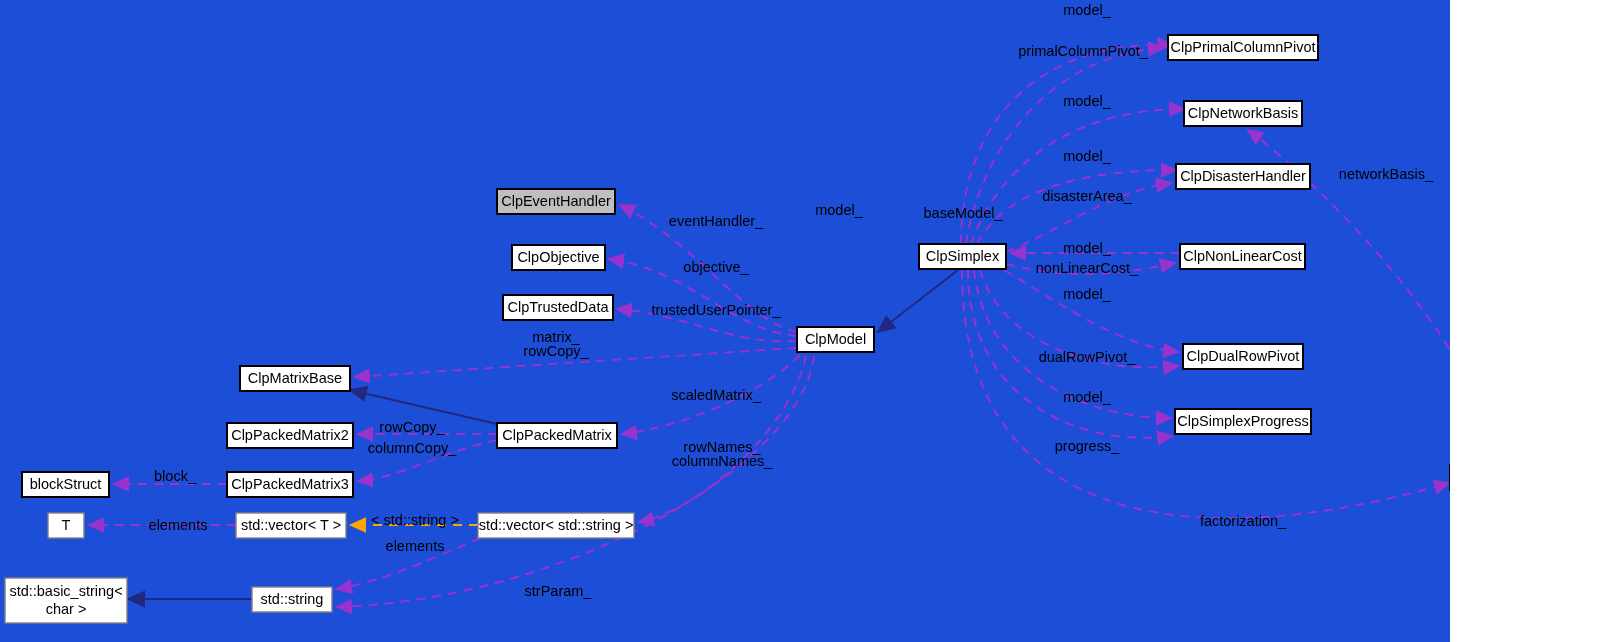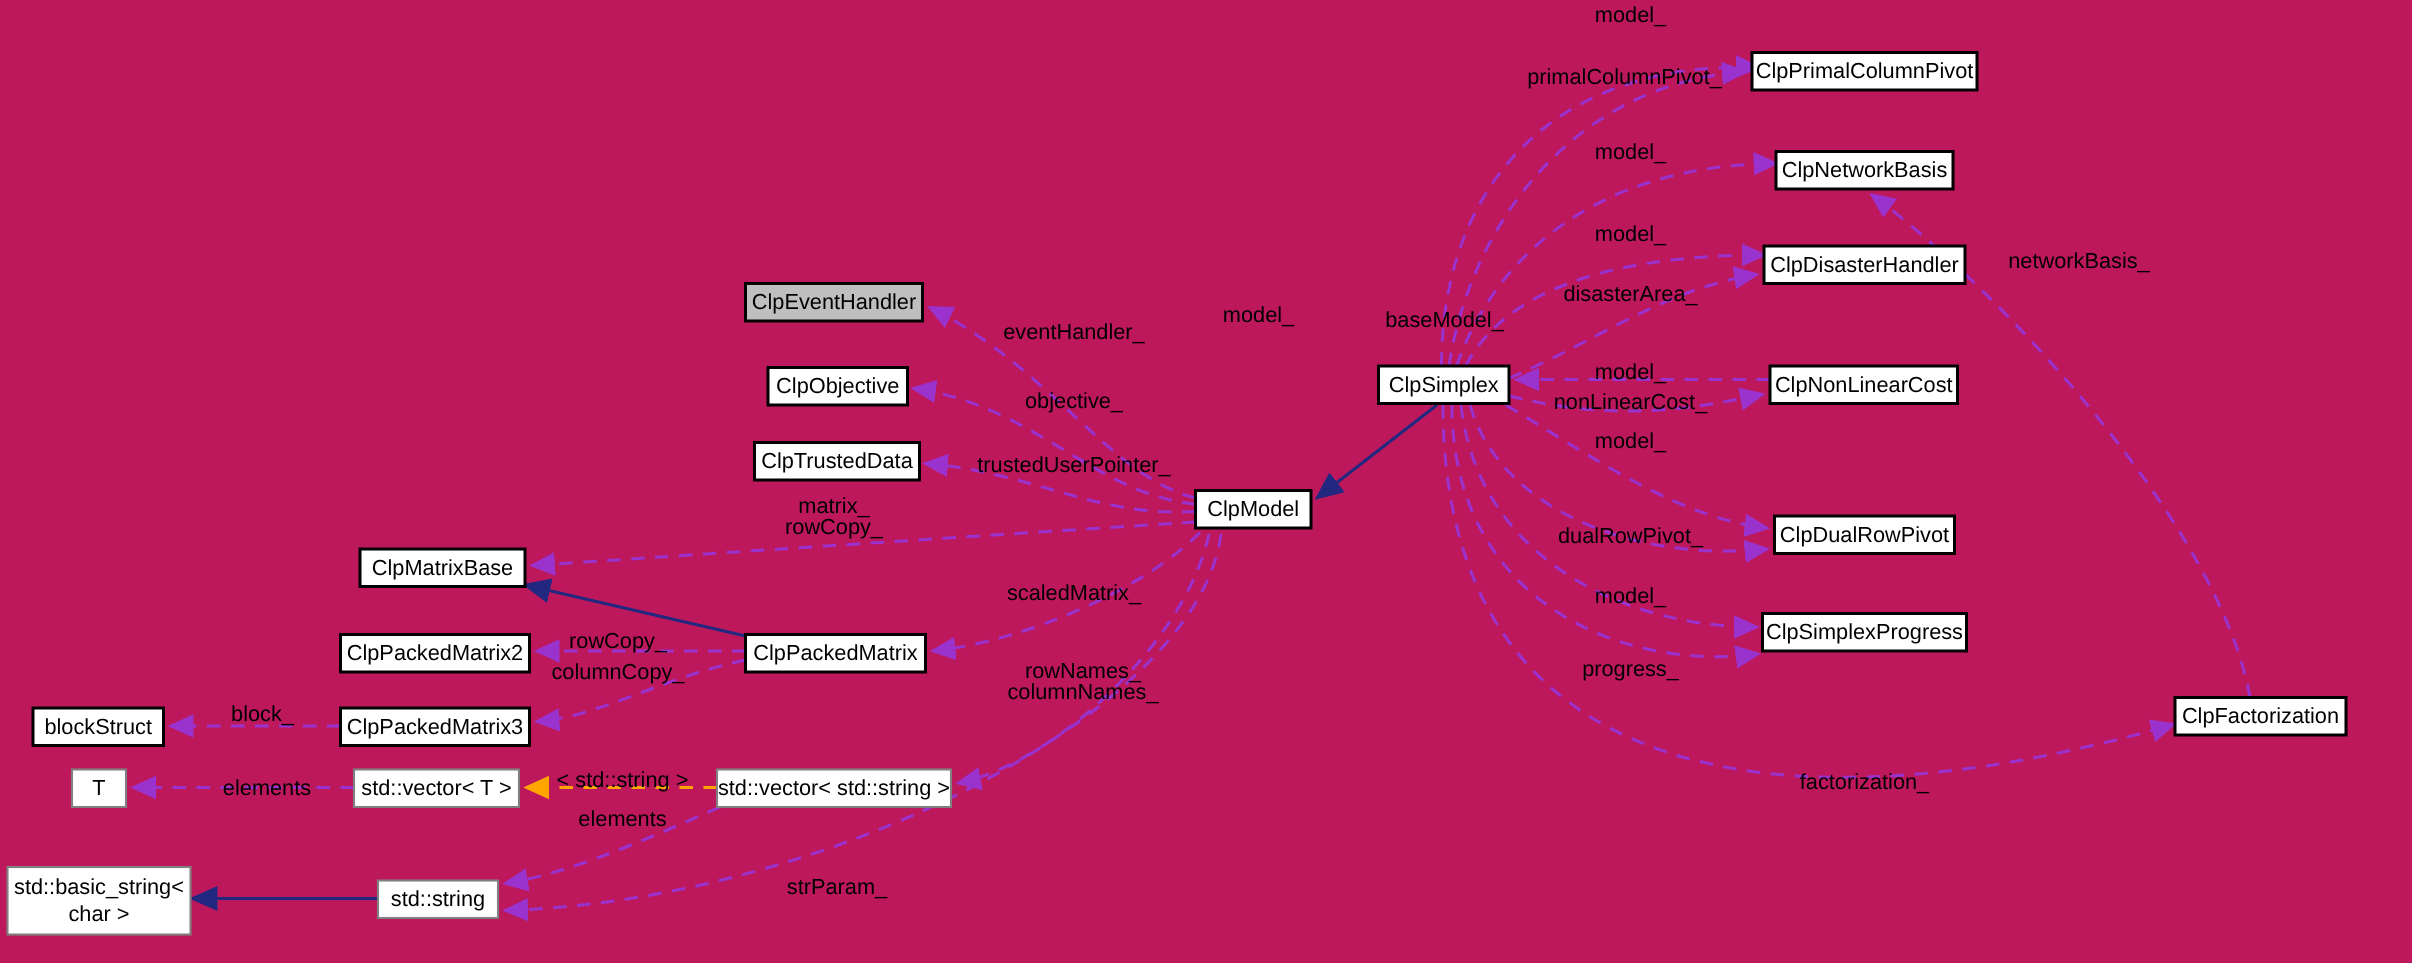--- a/index.html
+++ b/index.html
@@ -5,23 +5,23 @@
   html, body {
     margin: 0;
     padding: 0;
     background: #ffffff;
   }
   body {
     font-family: "Liberation Sans", "DejaVu Sans", sans-serif;
   }
   #diagram-root {
     position: relative;
-    width: 1608px;
+    width: 1450px;
     height: 642px;
-    background: #be185d;
+    background: #1d4ed8;
     overflow: hidden;
   }
   svg#graph {
     position: absolute;
     left: 0;
     top: 0;
     width: 1608px;
     height: 642px;
   }
   .node-rect {

